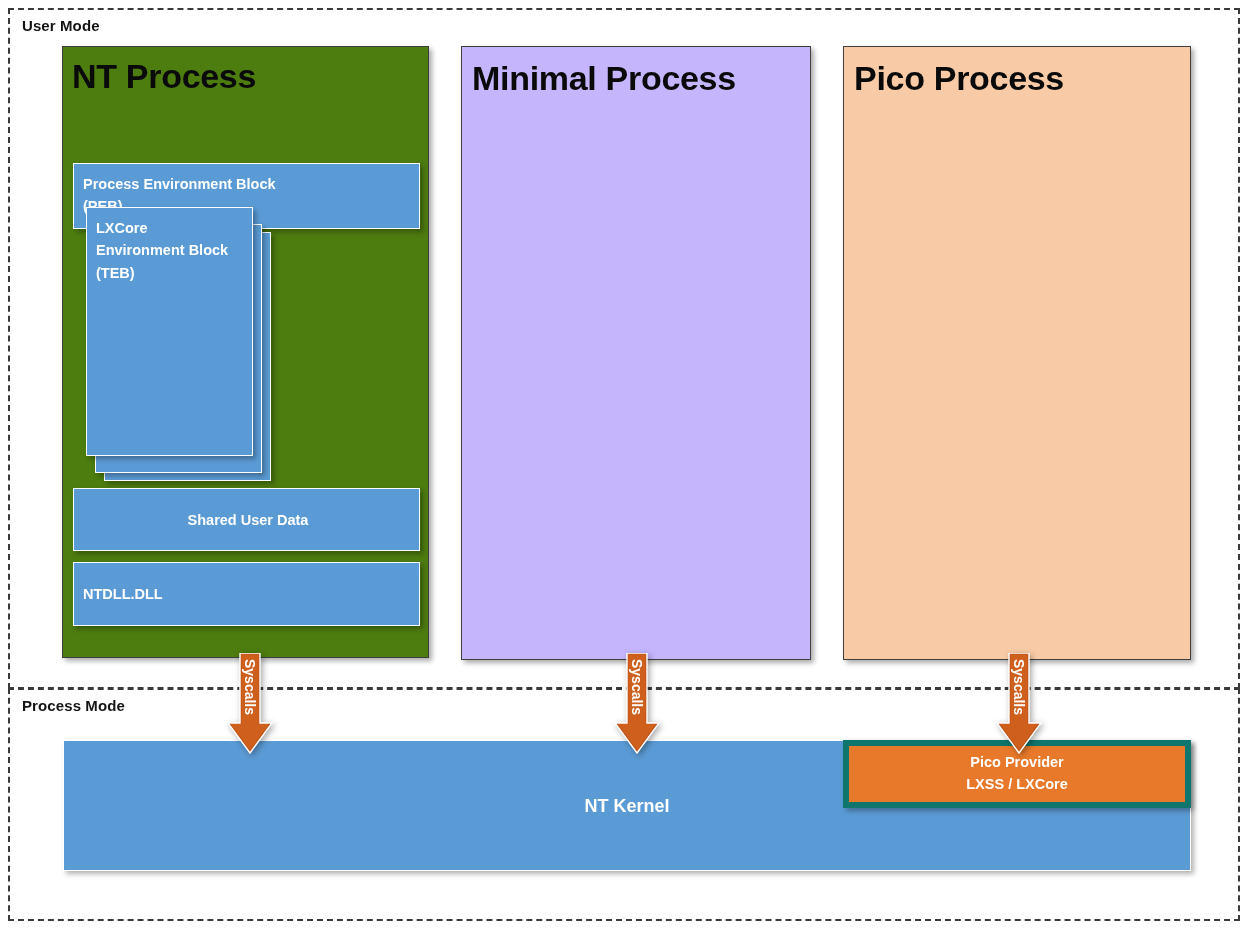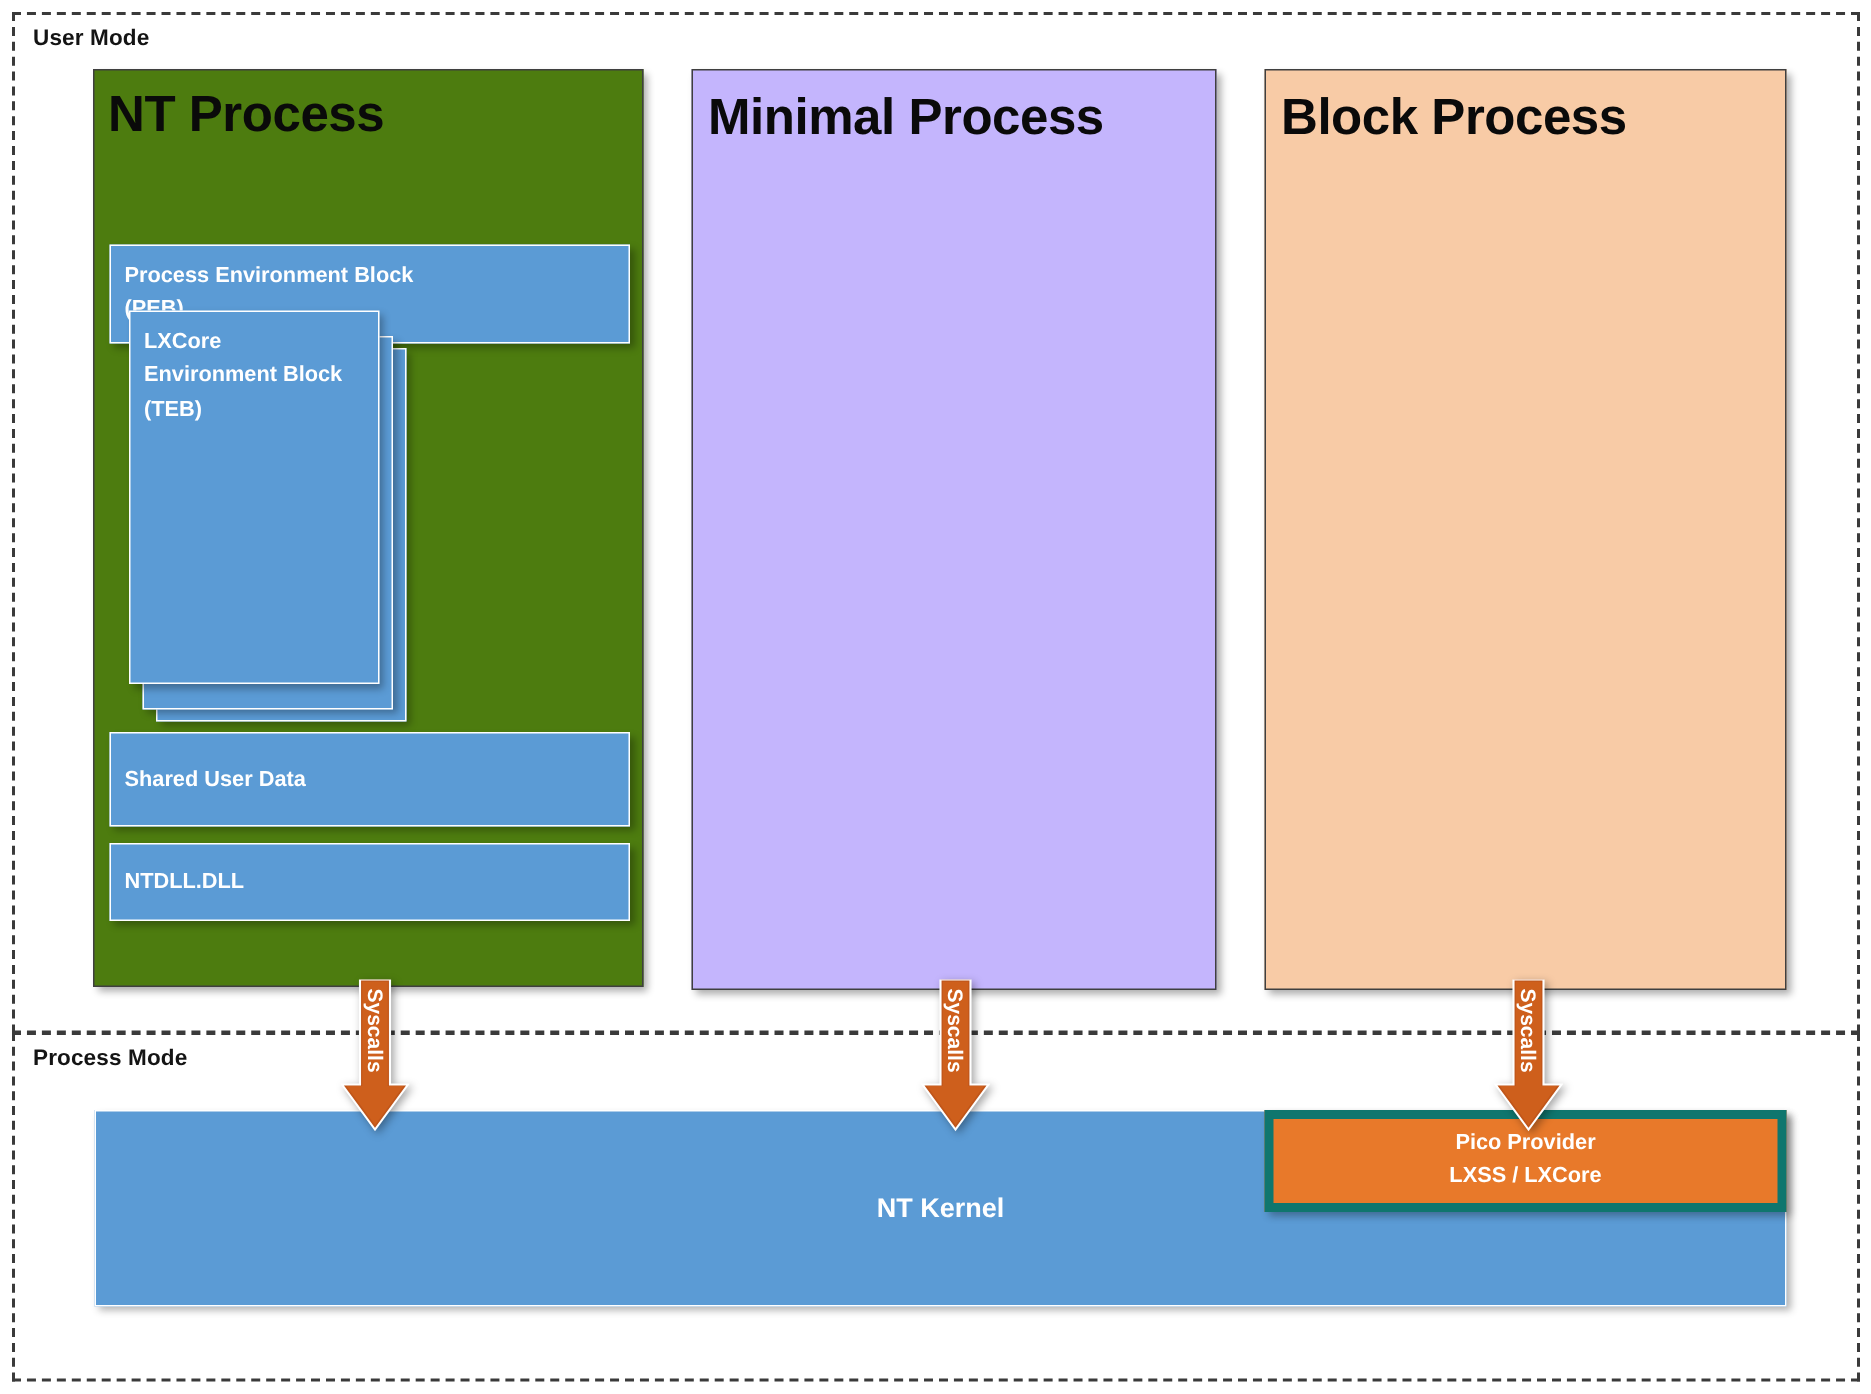--- a/index.html
+++ b/index.html
@@ -70,22 +70,22 @@
     left: 9px; top: 9px;
     right: 6px;
     white-space: pre-line;
   }
   .blue-block.centered .bb-text {
     top: 50%;
     transform: translateY(-50%);
   }
 
   #peb        { left: 10px;  top: 72px;  width: 347px; height: 66px; margin-top: 44px; }
-  #shared-user-data { left: 10px; top: 441px; width: 347px; height: 63px; }
-  #ntdll      { left: 10px;  top: 515px; width: 347px; height: 52px; }
+  #shared-user-data { left: 10px; top: 441px; width: 347px; height: 63px; text-align: center; }
+  #ntdll      { left: 10px;  top: 515px; width: 347px; height: 64px; }
 
   
   .teb-card {
     position: absolute;
     background: #5B9BD5;
     border: 1px solid #ffffff;
     box-shadow: 3px 3px 5px rgba(0,0,0,.30);
   }
   #teb-card-3 { left: 41px; top: 185px; width: 167px; height: 249px; }
   #teb-card-2 { left: 32px; top: 177px; width: 167px; height: 249px; }
@@ -189,21 +189,21 @@
   <div id="ntdll" class="blue-block centered">
     <span class="bb-text">NTDLL.DLL</span>
   </div>
 </div>
 
 <div id="minimal-process" class="process-col">
   <div class="process-title">Minimal Process</div>
 </div>
 
 <div id="pico-process" class="process-col">
-  <div class="process-title">Block Process</div>
+  <div class="process-title">Pico Process</div>
 </div>
 
 <div id="nt-kernel">
   <div class="kernel-label">NT Kernel</div>
 </div>
 
 <div id="pico-provider">
   <div class="pp-text">Pico Provider
 LXSS / LXCore</div>
 </div>

